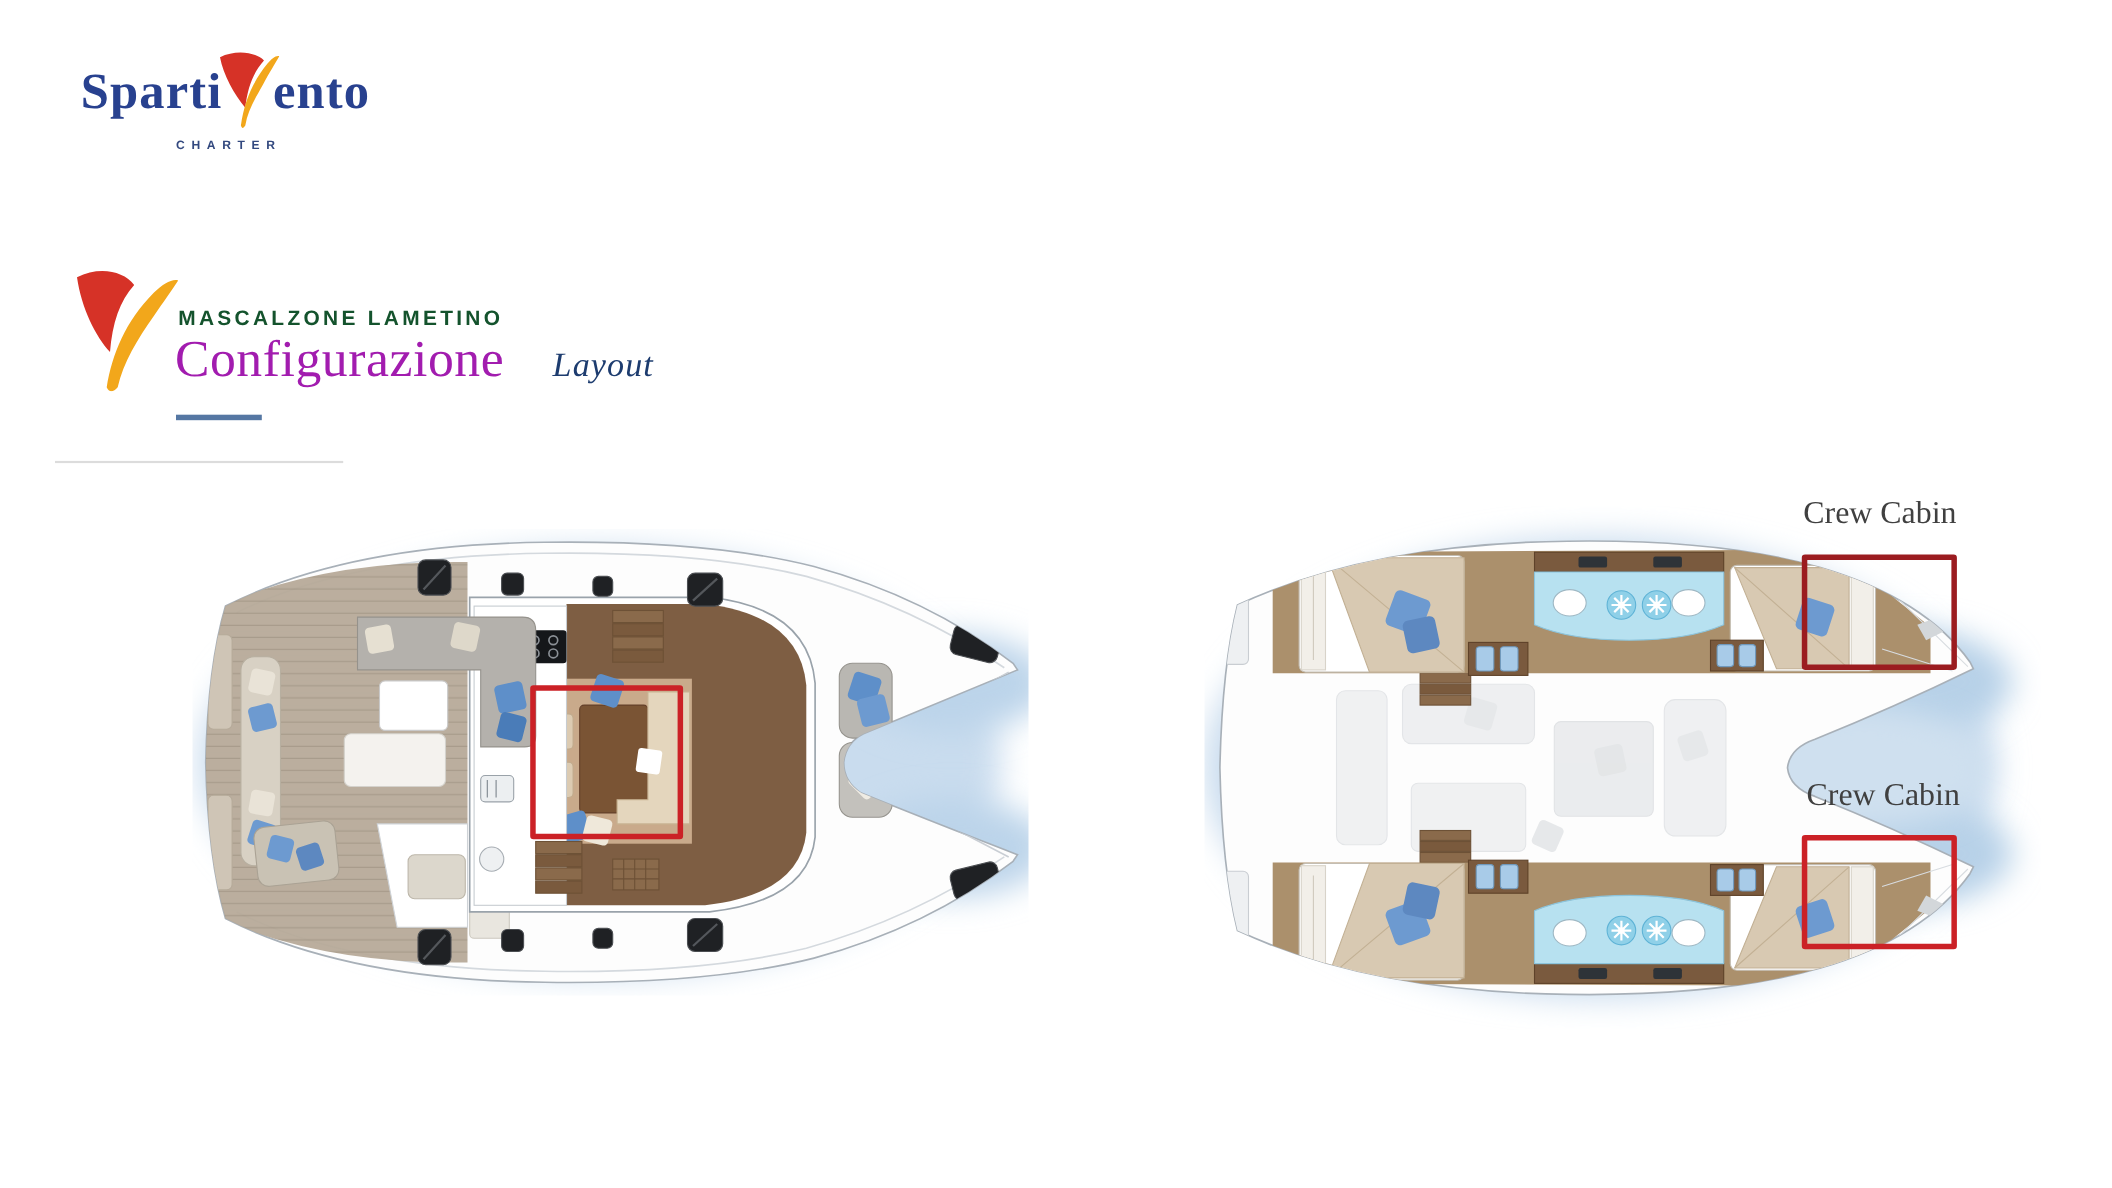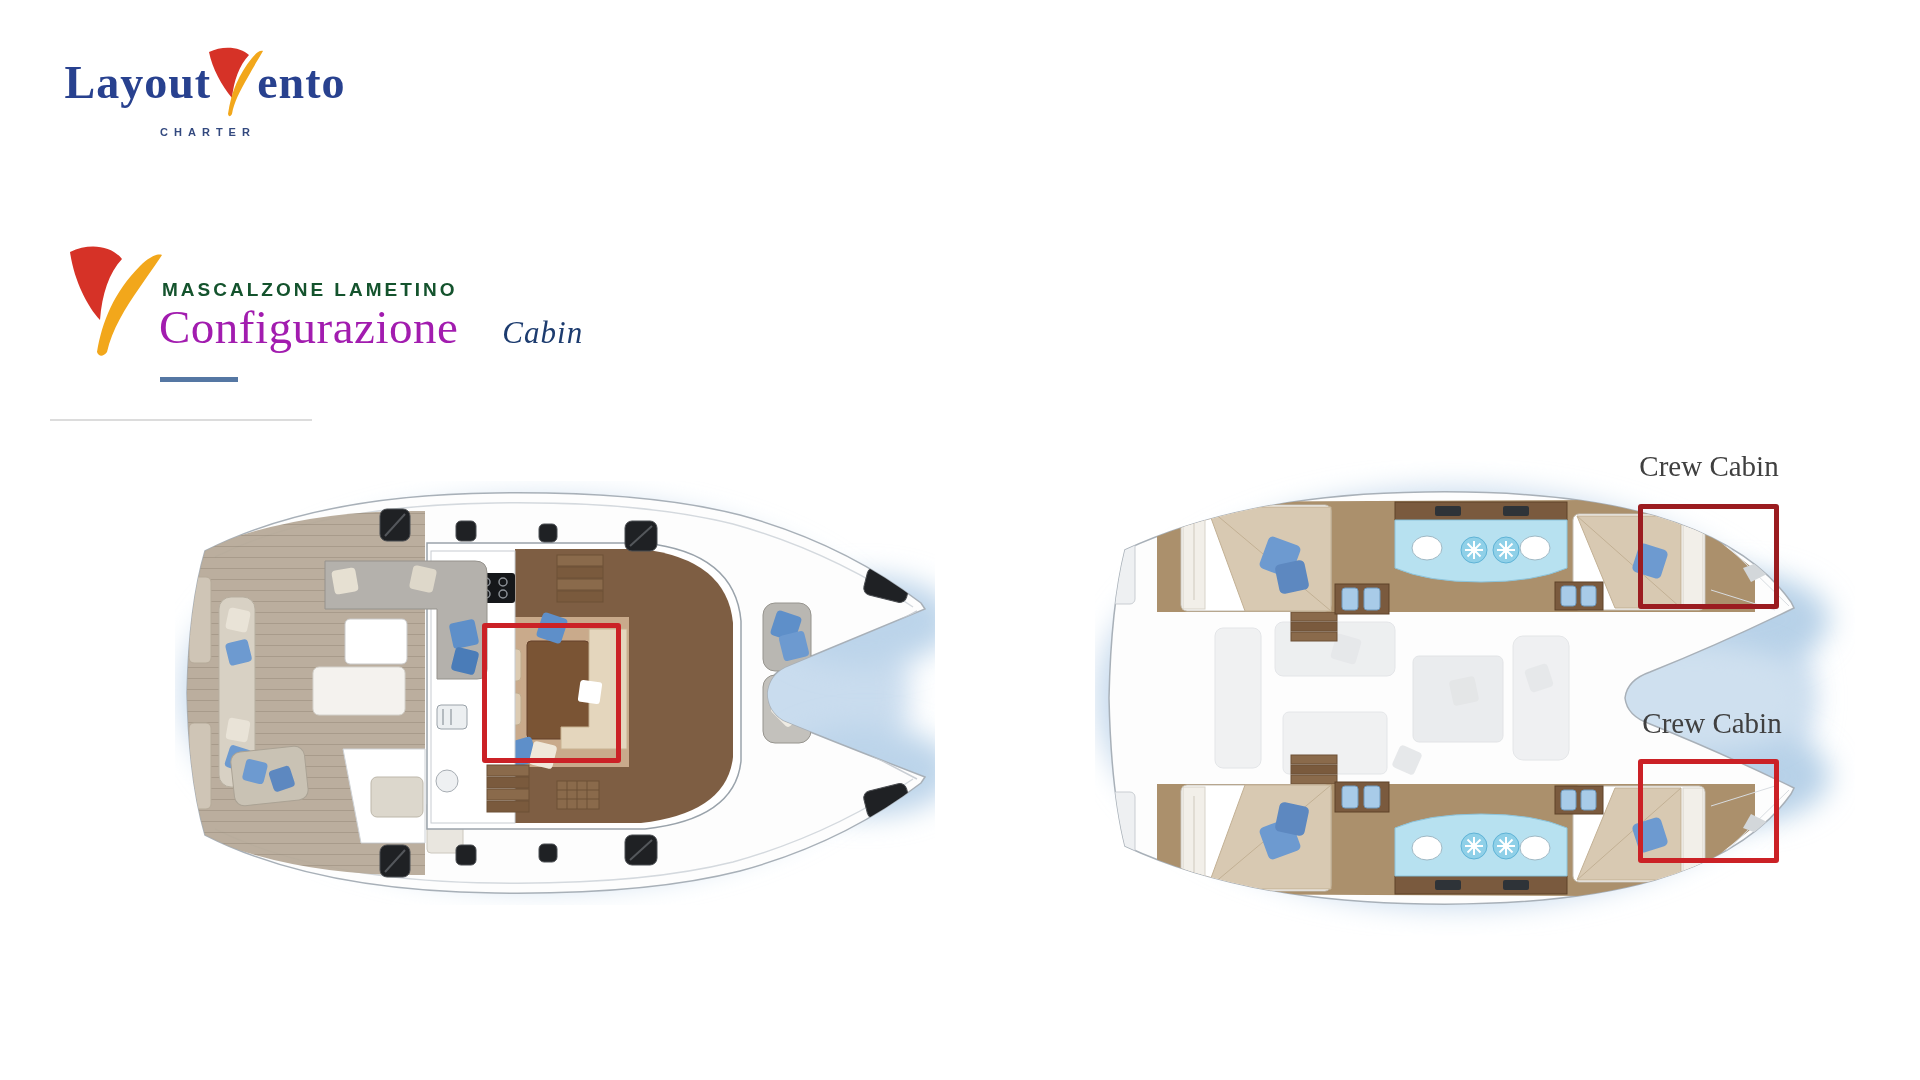--- a/index.html
+++ b/index.html
@@ -44,38 +44,38 @@
   #plan-left{left:175px;top:481px;width:760px;height:424px;}
   #plan-right{left:1095px;top:460px;width:760px;height:476px;}
 </style>
 </head>
 <body>
 
 <div id="stage">
 
   <div id="brand">
     <div class="word">
-      <span class="seg">Layout</span>
+      <span class="seg">Sparti</span>
       <svg class="sailglyph" viewBox="0 0 56 72" aria-hidden="true">
         <path d="M2 6 C 16 -1 34 1 42 9 C 32 20 27 34 25 52 C 15 40 5 22 2 6 Z" fill="#d63227"></path>
         <path d="M21 68 C 24 46 32 28 45 12 C 49 7 53 4 56 5 C 52 12 47 20 41 31 C 33 45 27 56 25 68 C 23 71 22 71 21 68 Z" fill="#f2a71b"></path>
       </svg>
       <span class="seg">ento</span>
     </div>
     <div class="tagline">CHARTER</div>
   </div>
 
   <svg id="section-icon" viewBox="0 0 102 116" aria-hidden="true">
     <path d="M8 12 C 28 2 50 6 60 19 C 47 33 40 54 38 80 C 25 66 12 40 8 12 Z" fill="#d63227"></path>
     <path d="M35 112 C 40 82 52 52 78 26 C 86 18 95 13 100 15 C 94 24 87 34 78 47 C 63 68 50 90 45 112 C 41 117 37 117 35 112 Z" fill="#f2a71b"></path>
   </svg>
   <div id="eyebrow">MASCALZONE LAMETINO</div>
   <div id="title-row">
     <span class="title">Configurazione</span>
-    <span class="subtitle">Cabin</span>
+    <span class="subtitle">Layout</span>
   </div>
   <div id="title-underline"></div>
   <div id="faint-divider"></div>
 
   <svg id="plan-left" class="plan-svg" viewBox="0 0 760 424">
     <defs>
       <filter id="soft" x="-40%" y="-40%" width="180%" height="180%">
           <feGaussianBlur stdDeviation="14"></feGaussianBlur>
         </filter>
       <pattern id="planks" width="760" height="11" patternUnits="userSpaceOnUse">

